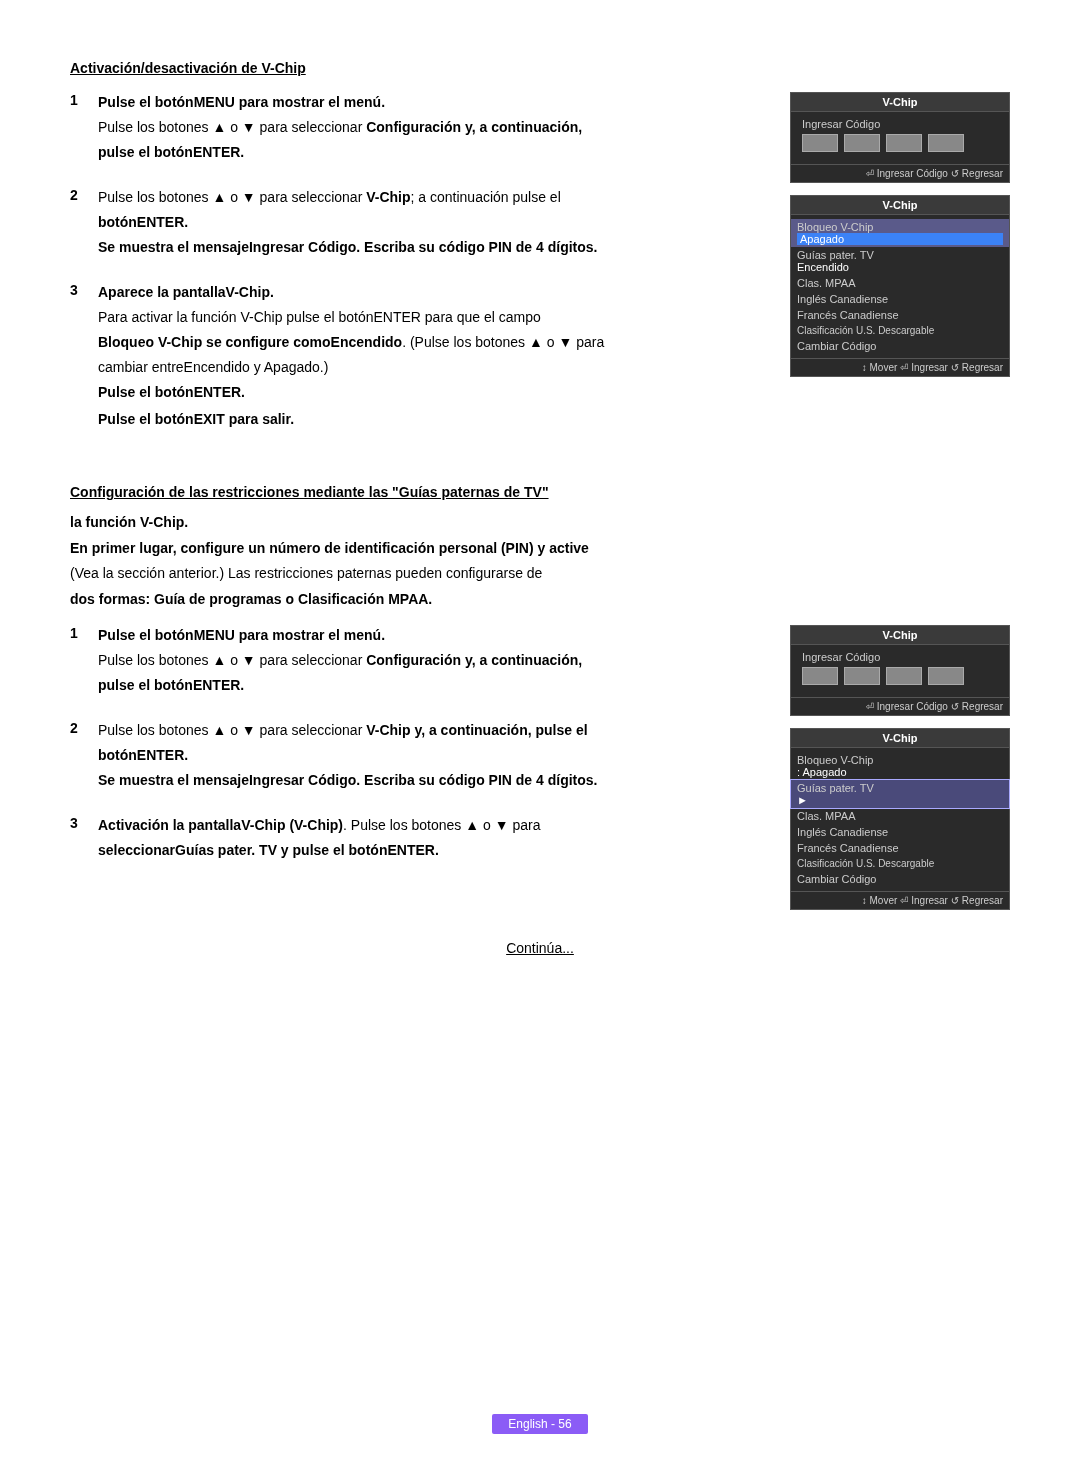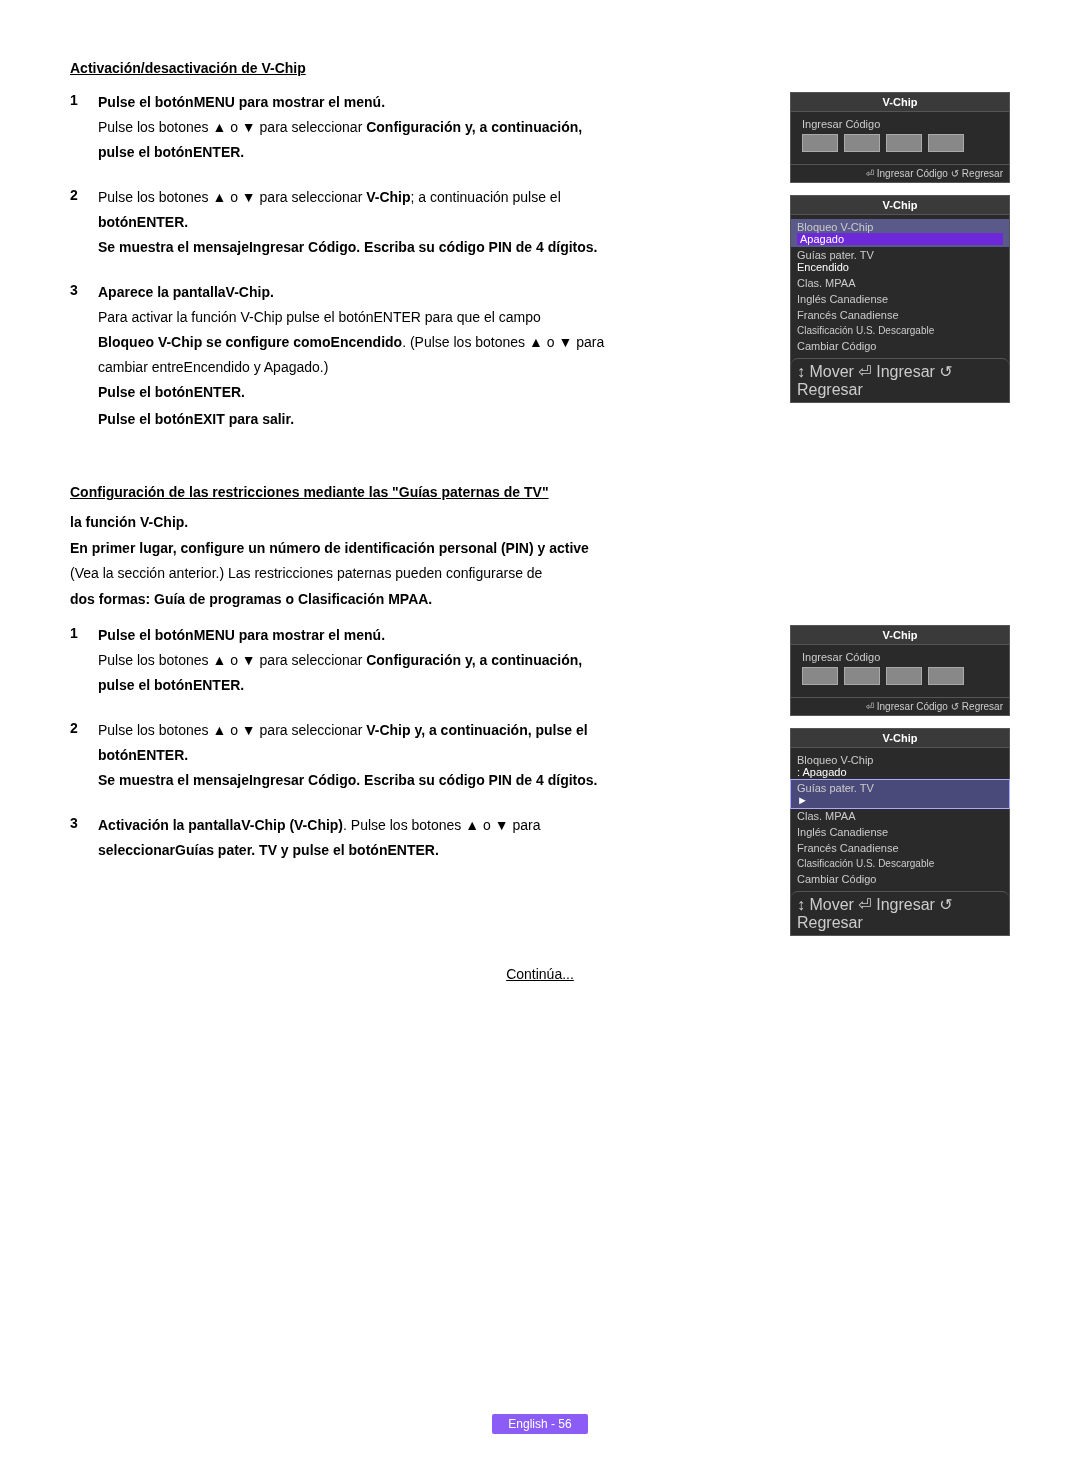--- a/index.html
+++ b/index.html
@@ -137,33 +137,32 @@
 
     .vchip-menu-row .row-label {
       color: #cccccc;
     }
 
     .vchip-menu-row .row-value {
       color: #ffffff;
     }
 
     .vchip-menu-row .row-value.highlighted-val {
-      background: #6d28d9;
+      background: #3b82f6;
       padding: 0 3px;
     }
 
     .vchip-footer-icons {
       display: flex;
       gap: 8px;
       padding: 3px 6px;
-      font-size: 16px;
+      font-size: 10px;
       color: #cccccc;
       border-top: 1px solid #555;
       justify-content: flex-end;
-      border-radius: 7px;
     }
 
     
     .section-gap {
       margin-top: 30px;
       margin-bottom: 16px;
     }
 
     .section2-heading {
       font-size: 14px;

